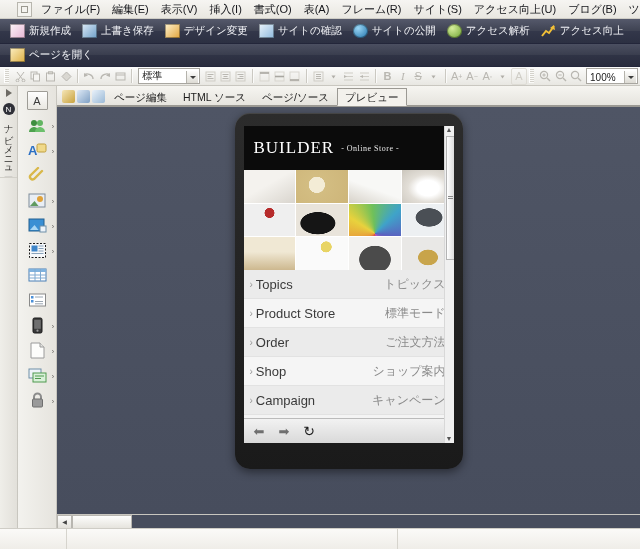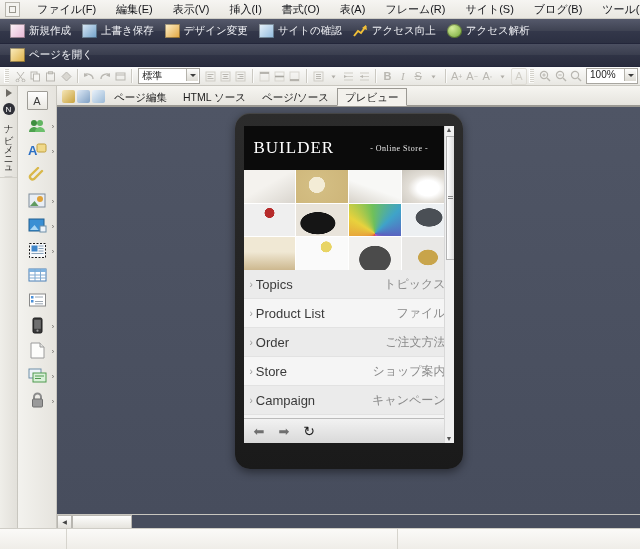--- a/index.html
+++ b/index.html
@@ -24,23 +24,23 @@
   }
   .titlebar .appicon:after{
     content:"";position:absolute;left:2px;top:2px;width:5px;height:5px;background:#d84b4b;
   }
   .titlebar .ttl{font-size:10.5px;color:#16304a;white-space:nowrap;letter-spacing:0;}
   .titlebar .ghosts{position:absolute;right:0;top:0;height:16px;width:200px;opacity:.45;
      background:linear-gradient(to right,rgba(255,255,255,0),rgba(255,255,255,.35));}
 
   
   .menubar{
-    height:18px;flex:0 0 18px;display:flex;align-items:center;gap:8px;
+    height:18px;flex:0 0 18px;display:flex;align-items:center;gap:0;
     background:linear-gradient(to bottom,#f6f5f2,#e9e7e1);
-    border-bottom:1px solid #cfcdc6;padding-left:2px;
+    border-bottom:1px solid #cfcdc6;padding-left:14px;
   }
   .menubar .sysicon{width:13px;height:13px;margin:0 3px;border:1px solid #b8b6ae;background:#f4f3ef;
     position:relative;flex:0 0 13px;}
   .menubar .sysicon:after{content:"";position:absolute;left:3px;top:3px;width:5px;height:5px;border:1px solid #9a988f;}
   .menubar .mi{padding:0 6px;height:18px;line-height:18px;white-space:nowrap;font-size:11px;color:#14151a;cursor:default;}
 
   
   .dark-tb{
     flex:0 0 24px;height:24px;display:flex;align-items:center;
     background:linear-gradient(to bottom,#55596b 0%,#3e4252 50%,#33374a 51%,#2c3042 100%);
@@ -62,21 +62,21 @@
   .fb{width:15px;height:15px;display:flex;align-items:center;justify-content:center;
       color:#b9b7b1;font-size:10px;cursor:default;border-radius:2px;position:relative;}
   .fb svg{display:block;}
   .vsep{width:1px;height:14px;background:#cbc9c2;margin:0 3px;flex:0 0 1px;
      box-shadow:1px 0 0 #fbfbfa;}
   .gripper{width:4px;height:14px;margin:0 3px 0 1px;flex:0 0 4px;
      background:repeating-linear-gradient(to bottom,#d4d2cb 0 1px,#fafaf8 1px 2px);
      border-left:1px solid #fff;}
   .combo{
     height:14px;min-width:56px;border:1px solid #a8a6a0;background:#fff;
-    display:flex;align-items:flex-start;justify-content:space-between;
+    display:flex;align-items:flex-end;justify-content:space-between;
     font-size:10px;color:#222;padding:0 1px 0 3px;margin:0 2px;
   }
   .combo .arw{width:11px;height:12px;background:linear-gradient(to bottom,#fdfdfc,#dddbd4);
     border-left:1px solid #b5b3ac;display:flex;align-items:center;justify-content:center;}
   .combo .arw:after{content:"";border-left:3px solid transparent;border-right:3px solid transparent;
     border-top:3px solid #3d3d3d;}
 
   
   .main{flex:1 1 auto;display:flex;min-height:0;background:#eceae5;}
 
@@ -128,21 +128,21 @@
 
   
   .device{
     position:absolute;left:50%;transform:translateX(-50%);top:6px;
     width:228px;height:356px;border-radius:15px;
     background:linear-gradient(to bottom,#2c2c2c,#1a1a1a);
     box-shadow:0 3px 10px rgba(0,0,0,.45), inset 0 1px 0 rgba(255,255,255,.12);
     padding:13px 9px 26px 9px;box-sizing:border-box;
   }
   .screen{width:100%;height:100%;background:#fff;overflow:hidden;position:relative;display:flex;flex-direction:column;}
-  .site-head{background:#0b0b0b;height:44px;flex:0 0 44px;display:flex;align-items:center;padding-left:10px;gap:29px;}
+  .site-head{background:#0b0b0b;height:44px;flex:0 0 44px;display:flex;align-items:center;padding-left:10px;}
   .brand{color:#fff;font-family:"Liberation Serif","DejaVu Serif",serif;font-size:17px;letter-spacing:1px;}
   .brandsub{color:#e6e6e6;font-family:"Liberation Serif","DejaVu Serif",serif;font-size:8px;margin-left:7px;letter-spacing:.5px;}
   .grid{flex:0 0 100px;display:grid;grid-template-columns:repeat(4,1fr);grid-template-rows:repeat(3,1fr);gap:1px;background:#fff;}
   .cell{position:relative;overflow:hidden;}
   .menu-list{flex:1 1 auto;display:flex;flex-direction:column;background:#f4f4f4;}
   .mrow{
     height:28px;flex:0 0 28px;display:flex;align-items:center;justify-content:space-between;
     padding:0 8px 0 6px;border-bottom:1px solid #e2e2e2;cursor:default;
   }
   .mrow:nth-child(odd){background:#ebebeb;}
@@ -191,20 +191,21 @@
   <div class="menubar">
     <div class="sysicon"></div>
     <div class="mi">ファイル(F)</div>
     <div class="mi">編集(E)</div>
     <div class="mi">表示(V)</div>
     <div class="mi">挿入(I)</div>
     <div class="mi">書式(O)</div>
     <div class="mi">表(A)</div>
     <div class="mi">フレーム(R)</div>
     <div class="mi">サイト(S)</div>
+    <div class="mi">アクセス向上(U)</div>
     <div class="mi">ブログ(B)</div>
     <div class="mi">ツール(T)</div>
 
   </div>
 
   <div class="dark-tb">
     <div class="dtb-btn">
       <span class="dtb-ico" style="background:linear-gradient(135deg,#fdf6fa,#e6b5d4)"></span>
       <span>新規作成</span>
     </div>
@@ -212,33 +213,37 @@
       <span class="dtb-ico" style="background:linear-gradient(135deg,#dceaf7,#6e9fc8)"></span>
       <span>上書き保存</span>
     </div>
     <div class="dtb-btn">
       <span class="dtb-ico" style="background:linear-gradient(135deg,#fff3cf,#e2a43b)"></span>
       <span>デザイン変更</span>
     </div>
     <div class="dtb-btn">
       <span class="dtb-ico" style="background:linear-gradient(135deg,#eaf3fb,#8fb9dd)"></span>
       <span>サイトの確認</span>
+    </div>
+    <div class="dtb-btn">
+      <span class="dtb-ico" style="border-radius:50%;background:radial-gradient(circle at 35% 30%,#9bd6f5,#1c6fa8)"></span>
+      <span>サイトの公開</span>
+    </div>
+    <div class="dtb-btn">
+      <span class="dtb-ico" style="border-radius:50%;background:radial-gradient(circle at 35% 30%,#d6ee9c,#6aa02e)"></span>
+      <span>アクセス解析</span>
     </div>
     <div class="dtb-btn">
       <span class="dtb-ico" style="background:none;box-shadow:none">
         <svg width="15" height="14" viewBox="0 0 15 14">
             <polyline points="1,12 5,7 8,9 13,2" fill="none" stroke="#f2c037" stroke-width="2"></polyline>
             <polygon points="13,1 14,6 9,4" fill="#f2c037"></polygon>
           </svg>
       </span>
       <span>アクセス向上</span>
-    </div>
-    <div class="dtb-btn">
-      <span class="dtb-ico" style="border-radius:50%;background:radial-gradient(circle at 35% 30%,#d6ee9c,#6aa02e)"></span>
-      <span>アクセス解析</span>
     </div>
   </div>
 
   <div class="dark-tb second">
     <div class="dtb-btn">
       <span class="dtb-ico" style="background:linear-gradient(135deg,#fcefc2,#dcae43)"></span>
       <span>ページを開く</span>
     </div>
   </div>
 
@@ -554,35 +559,35 @@
               <div class="mrow">
                 <span class="en">
                   <span class="car">›</span>
                   <span>Topics</span>
                 </span>
                 <span class="ja">トピックス</span>
               </div>
               <div class="mrow">
                 <span class="en">
                   <span class="car">›</span>
-                  <span>Product List</span>
+                  <span>Product Store</span>
                 </span>
-                <span class="ja">ファイル</span>
+                <span class="ja">標準モード</span>
               </div>
               <div class="mrow">
                 <span class="en">
                   <span class="car">›</span>
                   <span>Order</span>
                 </span>
                 <span class="ja">ご注文方法</span>
               </div>
               <div class="mrow">
                 <span class="en">
                   <span class="car">›</span>
-                  <span>Store</span>
+                  <span>Shop</span>
                 </span>
                 <span class="ja">ショップ案内</span>
               </div>
               <div class="mrow">
                 <span class="en">
                   <span class="car">›</span>
                   <span>Campaign</span>
                 </span>
                 <span class="ja">キャンペーン</span>
               </div>

